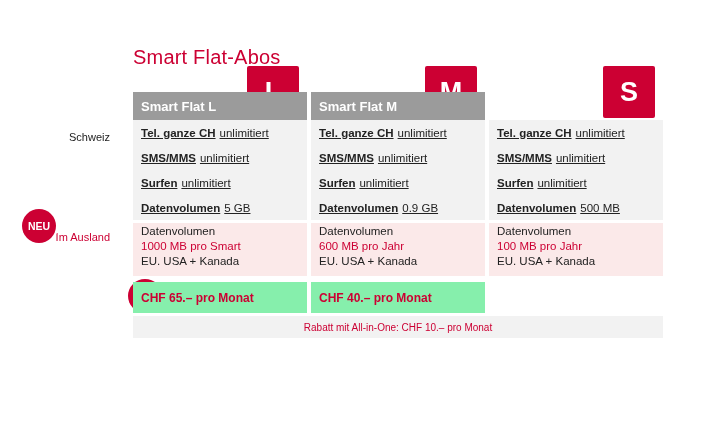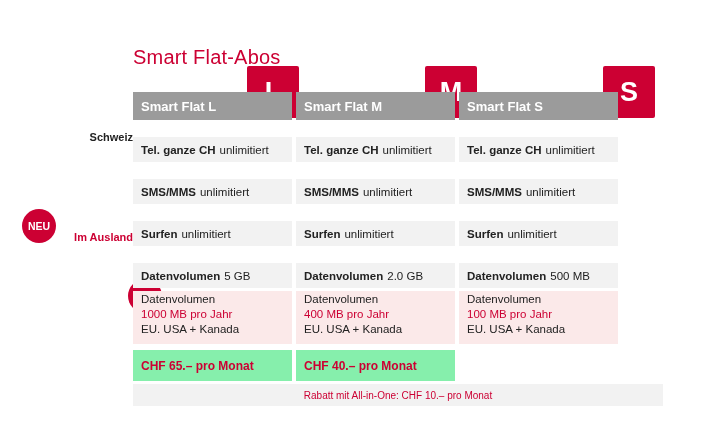--- a/index.html
+++ b/index.html
@@ -34,21 +34,21 @@
     width: 530px;
   }
 
   .row {
     display: flex;
     width: 530px;
     align-items: stretch;
   }
 
   .col {
-    width: 159px;
+    width: 174px;
     margin-right: 4px;
     box-sizing: border-box;
     padding: 12px 8px;
     display: flex;
     align-items: center;
     font-size: 11.5px;
   }
   .col:last-child { margin-right: 0; }
 
   
@@ -75,21 +75,22 @@
     border-radius: 2px;
   }
   .badge.b1 { left: 247px; top: 66px; }
   .badge.b2 { left: 425px; top: 66px; }
   .badge.b3 { left: 603px; top: 66px; }
 
   
   .feat-row .col {
     background: #f2f2f2;
     height: 25px;
-    margin-top: 17px;
+    margin-top: 0;
+    text-decoration: underline;
   }
   .feat-row .col .k { font-weight: bold; margin-right: 4px; }
   .feat-row .col .v { font-weight: normal; }
 
   
   .abroad-row .col {
     background: #fbe9e9;
     height: 53px;
     margin-top: 3px;
     align-items: flex-start;
@@ -122,25 +123,25 @@
     align-items: center;
     justify-content: center;
     color: #cc0033;
     font-size: 10px;
   }
 
   
   .side-label {
     position: absolute;
     font-size: 11px;
-    font-weight: bold;
+    font-weight: normal;
     color: #222222;
     text-align: right;
     width: 90px;
-    left: 43px;
+    left: 20px;
   }
   .side-label.schweiz { top: 131px; }
   .side-label.ausland { top: 231px; color: #cc0033; }
 
   
   .neu {
     position: absolute;
     width: 34px;
     height: 34px;
     border-radius: 50%;
@@ -175,21 +176,20 @@
 <div class="side-label ausland">Im Ausland</div>
 
 <div class="neu n1">NEU</div>
 <div class="neu n2">NEU</div>
 
 <div class="grid">
 
   <div class="row header-row">
     <div class="col">Smart Flat L</div>
     <div class="col">Smart Flat M</div>
-    <div class="col">Smart Flat S</div>
   </div>
 
   <div class="row feat-row">
     <div class="col">
       <span class="k">Tel. ganze CH</span>
       <span class="v">unlimitiert</span>
     </div>
     <div class="col">
       <span class="k">Tel. ganze CH</span>
       <span class="v">unlimitiert</span>
@@ -230,37 +230,37 @@
     </div>
   </div>
 
   <div class="row feat-row">
     <div class="col">
       <span class="k">Datenvolumen</span>
       <span class="v">5 GB</span>
     </div>
     <div class="col">
       <span class="k">Datenvolumen</span>
-      <span class="v">2.0 GB</span>
+      <span class="v">0.9 GB</span>
     </div>
     <div class="col">
       <span class="k">Datenvolumen</span>
       <span class="v">500 MB</span>
     </div>
   </div>
 
   <div class="row abroad-row">
     <div class="col">
       <span class="l1">Datenvolumen</span>
-      <span class="l2">1000 MB pro Jahr</span>
+      <span class="l2">1000 MB pro Smart</span>
       <span class="l3">EU. USA + Kanada</span>
     </div>
     <div class="col">
       <span class="l1">Datenvolumen</span>
-      <span class="l2">400 MB pro Jahr</span>
+      <span class="l2">600 MB pro Jahr</span>
       <span class="l3">EU. USA + Kanada</span>
     </div>
     <div class="col">
       <span class="l1">Datenvolumen</span>
       <span class="l2">100 MB pro Jahr</span>
       <span class="l3">EU. USA + Kanada</span>
     </div>
   </div>
 
   <div class="row price-row">

